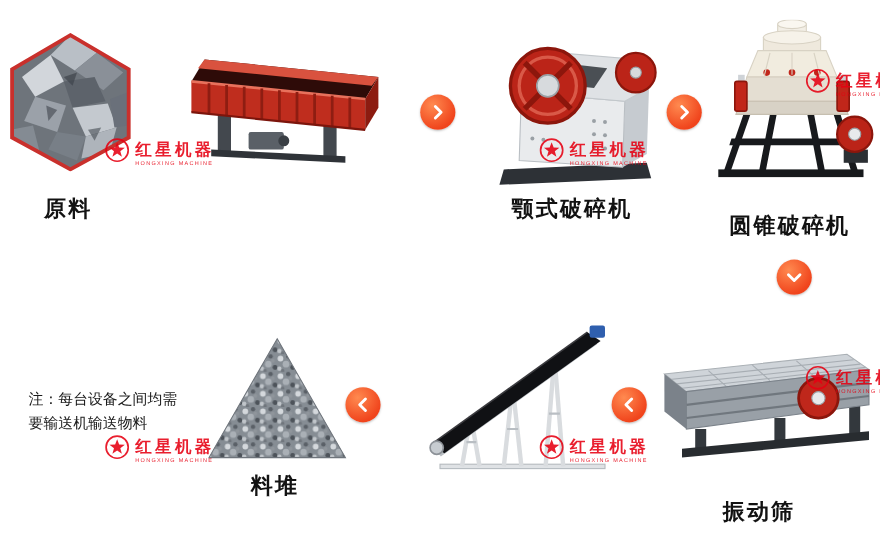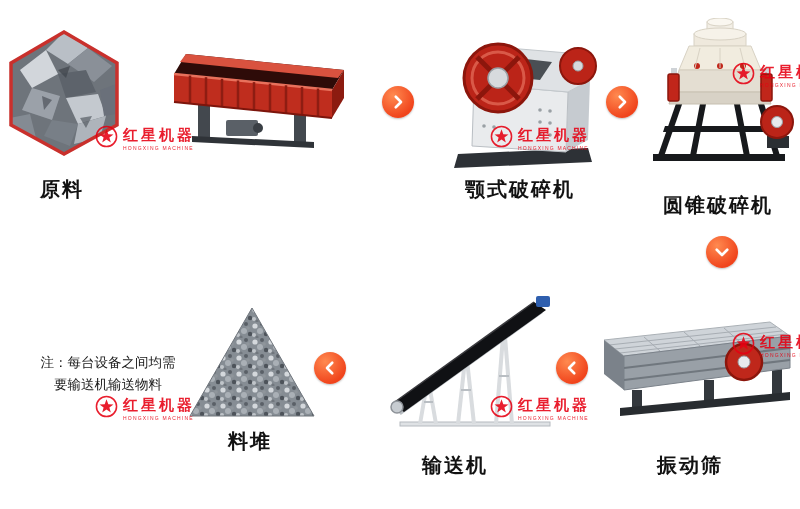--- a/index.html
+++ b/index.html
@@ -2,21 +2,21 @@
 <html><head>
 <meta charset="utf-8">
 <style>
   * { margin:0; padding:0; box-sizing:border-box; }
   html,body { background:#ffffff; }
   body { font-family:"Liberation Sans","DejaVu Sans",sans-serif; }
   .stage { position:relative; width:800px; height:509px; background:#ffffff; overflow:hidden; }
   .machine { position:absolute; }
   .machine svg { display:block; }
   .label { position:absolute; font-size:20px; font-weight:bold; color:#121212; text-align:center; letter-spacing:2px; }
-  .note { position:absolute; font-size:13.5px; color:#1a1a1a; text-align:center; line-height:1.65; }
+  .note { position:absolute; font-size:13.5px; color:#1a1a1a; text-align:left; line-height:1.65; }
   .arrow { position:absolute; width:32px; height:32px; border-radius:50%;
            background:radial-gradient(circle at 35% 30%, #ff8a50, #f0441c 72%);
            display:flex; align-items:center; justify-content:center;
            box-shadow:0 1px 2px rgba(0,0,0,.25); }
   .arrow svg { width:18px; height:18px; }
   .arrow.left  svg { transform:rotate(180deg); }
   .arrow.down  svg { transform:rotate(90deg); }
   .watermark { position:absolute; display:flex; align-items:center; gap:5px; opacity:.88; }
   .wm-cn { color:#e60012; font-size:15px; font-weight:bold; letter-spacing:3px; white-space:nowrap; }
   .wm-en { color:#e60012; font-size:5px; letter-spacing:1.2px; white-space:nowrap; }
@@ -257,21 +257,20 @@
     <svg viewBox="0 0 24 24">
         <polyline points="9,5 16,12 9,19" fill="none" stroke="#ffffff" stroke-width="3.5" stroke-linecap="round" stroke-linejoin="round"></polyline>
       </svg>
   </div>
 
   <div class="label" style="left:12px;top:176px;width:100px">原料</div>
   <div class="label" style="left:440px;top:176px;width:160px">颚式破碎机</div>
   <div class="label" style="left:638px;top:192px;width:160px">圆锥破碎机</div>
 
   <div class="label" style="left:190px;top:428px;width:120px">料堆</div>
-  <div class="label" style="left:390px;top:452px;width:130px">输送机</div>
   <div class="label" style="left:625px;top:452px;width:130px">振动筛</div>
 
   <div class="note" style="left:26px;top:352px;width:164px">
     <div>注：每台设备之间均需</div>
     <div>要输送机输送物料</div>
   </div>
 
   <div class="watermark" style="left:95px;top:125px">
     <span>
       <svg viewBox="0 0 24 24" width="23" height="23">

